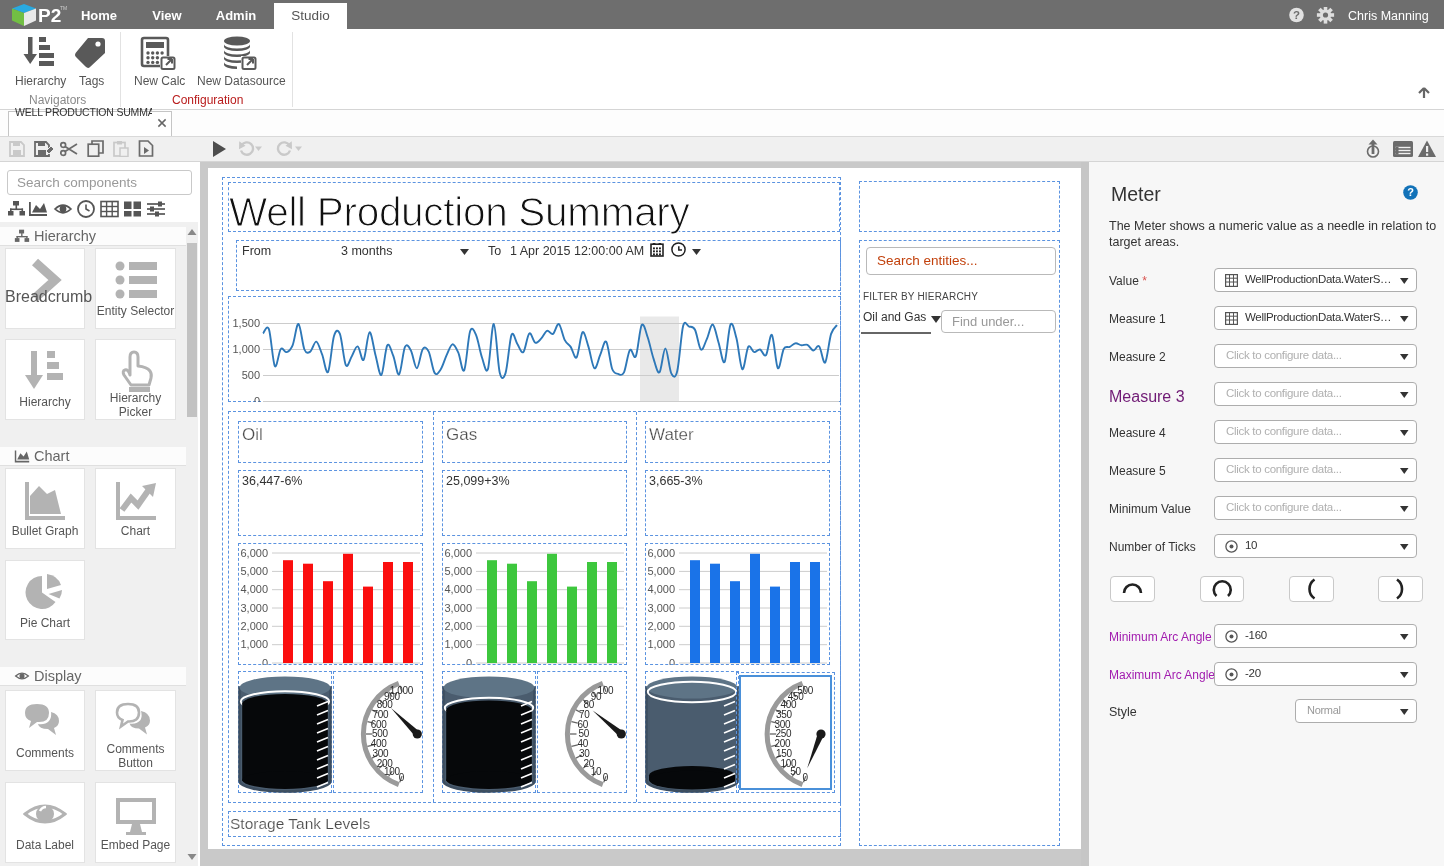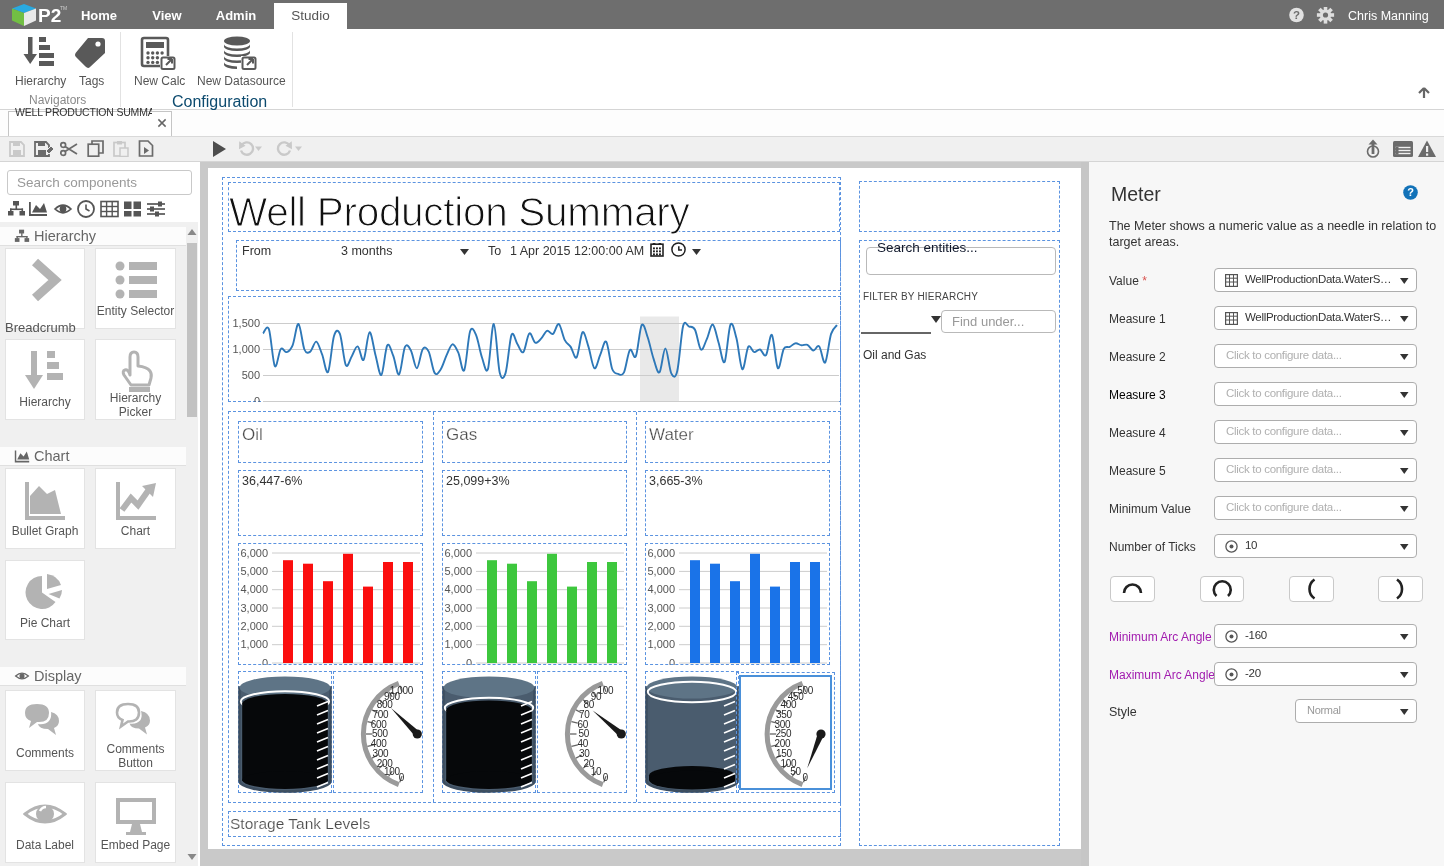--- a/index.html
+++ b/index.html
@@ -96,21 +96,21 @@
 <path d="M 2 26 A 13 4.5 0 0 0 15 30.4 L 15 33 A 13 4.5 0 0 1 2 28.5 Z"></path>
 </g>
 <rect x="19" y="20" width="17" height="15" fill="#fff"></rect>
 <g fill="none" stroke="#595959" stroke-width="2">
       <rect x="20.5" y="21.5" width="13" height="11.5" rx="1.5"></rect>
     </g>
 <path d="M 25 29 L 31 23 M 31 23 L 26.5 23 M 31 23 L 31 27.5" stroke="#595959" stroke-width="2" fill="none"></path>
 </svg>
 <div class="abs" style="left:197px;top:74px;font-size:12px;color:#555;white-space:nowrap;">New Datasource</div>
 <div class="abs" style="left:29px;top:93px;font-size:12px;color:#8a8a8a;white-space:nowrap;">Navigators</div>
-<div class="abs" style="left:172px;top:93px;font-size:16px;color:#0c4a6e;white-space:nowrap;">Configuration</div>
+<div class="abs" style="left:172px;top:93px;font-size:12px;color:#b91c1c;white-space:nowrap;">Configuration</div>
 <svg class="abs" style="left:1416px;top:84px" width="16" height="16" viewBox="0 0 16 16">
 <path d="M 8 14 L 8 4 M 8 4 L 3 9 M 8 4 L 13 9" stroke="#666" stroke-width="2.2" fill="none"></path>
 </svg>
 <div class="abs" style="left:0;top:110px;width:1444px;height:26px;background:#fdfdfd"></div>
 <div class="abs" style="left:8px;top:111px;width:164px;height:25px;background:#fff;border:1px solid #c5c5c5;border-bottom:none"></div>
 <div class="abs" style="left:15px;top:106px;font-size:10.5px;color:#333;white-space:nowrap;letter-spacing:-0.2px;width:137px;overflow:hidden">WELL PRODUCTION SUMMA</div>
 <svg class="abs" style="left:157px;top:118px" width="10" height="10" viewBox="0 0 11 11">
 <path d="M 1.5 1.5 L 9.5 9.5 M 9.5 1.5 L 1.5 9.5" stroke="#666" stroke-width="1.6"></path>
   </svg>
 <div class="abs" style="left:0;top:136px;width:1444px;height:26px;background:#f0f0f0;border-top:1px solid #d9d9d9;border-bottom:1px solid #d5d5d5"></div>
@@ -249,21 +249,21 @@
         <rect x="3" y="9.5" width="1.6" height="3"></rect>
         <rect x="14.5" y="9.5" width="1.6" height="3"></rect>
         <rect x="3" y="9.5" width="13" height="1.6"></rect>
       </g>
     </svg></div>
 <div class="abs" style="left:34px;top:228px;font-size:14.5px;color:#666">Hierarchy</div>
 <div class="abs" style="left:5px;top:248px;width:80px;height:81px;background:#fff;border:1px solid #e3e3e3"></div>
 <div class="abs" style="left:23.0px;top:258px;width:44px;height:44px"><svg width="44" height="44" viewBox="0 0 44 44">
       <path d="M 12 4 L 32 22 L 12 40" fill="none" stroke="#b3b3b3" stroke-width="9"></path>
     </svg></div>
-<div class="abs" style="left:5px;top:320px;width:80px;text-align:left;font-size:13px;color:#555">Breadcrumb</div>
+<div class="abs" style="left:5px;top:288px;width:80px;text-align:left;font-size:16px;color:#555">Breadcrumb</div>
 <div class="abs" style="left:95px;top:248px;width:81px;height:81px;background:#fff;border:1px solid #e3e3e3"></div>
 <div class="abs" style="left:113.5px;top:258px;width:44px;height:44px"><svg width="44" height="44" viewBox="0 0 44 44">
       <g fill="#b3b3b3">
 <circle cx="6" cy="8" r="4.5"></circle>
         <rect x="15" y="4" width="28" height="8"></rect>
 <circle cx="6" cy="22" r="4.5"></circle>
         <rect x="15" y="18" width="28" height="8"></rect>
 <circle cx="6" cy="36" r="4.5"></circle>
         <rect x="15" y="32" width="28" height="8"></rect>
       </g>
@@ -659,23 +659,23 @@
       <text x="64.1" y="16.8" font-size="10" letter-spacing="-0.3" fill="#2b2b2b" text-anchor="middle" font-family="Liberation Sans, sans-serif">500</text>
       <polygon points="66.2,91.3 77.0,55.8 83.0,58.2" fill="#1a1a1a"></polygon>
       <circle cx="80" cy="57" r="4.6" fill="#1a1a1a"></circle>
     </svg>
   </div>
 <div class="dash" style="left:228px;top:811px;width:613px;height:26px;"></div>
 <div class="abs" style="left:230px;top:815px;font-size:15.5px;color:#4a4a4a;white-space:nowrap;-webkit-text-stroke:0.2px #fff">Storage Tank Levels</div>
 <div class="dash" style="left:859px;top:181px;width:201px;height:51px;"></div>
 <div class="dash" style="left:859px;top:240px;width:201px;height:606px;"></div>
 <div class="abs" style="left:865.5px;top:247px;width:190px;height:28px;background:#fff;border:1px solid #b9b9b9;border-radius:4px"></div>
-<div class="abs" style="left:877px;top:240px;font-size:13.5px;color:#0f172a;white-space:nowrap;">Search entities...</div>
+<div class="abs" style="left:877px;top:253px;font-size:13.5px;color:#c2410c;white-space:nowrap;">Search entities...</div>
 <div class="abs" style="left:863px;top:291px;font-size:10px;color:#444;white-space:nowrap;letter-spacing:0.2px">FILTER BY HIERARCHY</div>
-<div class="abs" style="left:863px;top:310px;font-size:12px;color:#333;white-space:nowrap;margin-top:38px;">Oil and Gas</div>
+<div class="abs" style="left:863px;top:310px;font-size:12px;color:#333;white-space:nowrap;">Oil and Gas</div>
 <svg class="abs" style="left:931px;top:316px" width="10" height="7" viewBox="0 0 10 7">
     <polygon points="0,0 10,0 5,7" fill="#333"></polygon>
   </svg>
 <div class="abs" style="left:861px;top:331.5px;width:70px;height:2.5px;background:#666"></div>
 <div class="abs" style="left:941px;top:310px;width:115px;height:23px;background:#fff;border:1px solid #b9b9b9;border-radius:4px"></div>
 <div class="abs" style="left:952px;top:314px;font-size:13px;color:#999;white-space:nowrap;">Find under...</div>
 <div class="abs" style="left:1111px;top:183px;font-size:19.5px;color:#333;white-space:nowrap;">Meter</div>
 <svg class="abs" style="left:1403px;top:185px" width="15" height="15" viewBox="0 0 15 15">
 <circle cx="7.5" cy="7.5" r="7.3" fill="#1272b8"></circle>
 <text x="7.5" y="11.3" font-size="11" font-weight="bold" fill="#fff" text-anchor="middle" font-family="Liberation Sans,sans-serif">?</text>
@@ -715,21 +715,21 @@
 <div class="abs" style="left:1245px;top:311px;width:148px;font-size:11.5px;letter-spacing:-0.3px;color:#333;white-space:nowrap;overflow:hidden;text-overflow:ellipsis">WellProductionData.WaterStor...</div>
 <svg class="abs" style="left:1400px;top:316px" width="8.5" height="6" viewBox="0 0 8.5 6">
     <polygon points="0,0 8.5,0 4.25,6" fill="#333"></polygon>
   </svg>
 <div class="abs" style="left:1109px;top:350px;font-size:12px;color:#333;white-space:nowrap;">Measure 2</div>
 <div class="abs" style="left:1214px;top:344px;width:203px;height:24px;background:#fff;border:1px solid #adadad;border-radius:4px"></div>
 <div class="abs" style="left:1226px;top:349px;width:167px;font-size:11.5px;letter-spacing:-0.3px;color:#b0b0b0;white-space:nowrap;overflow:hidden;text-overflow:ellipsis">Click to configure data...</div>
 <svg class="abs" style="left:1400px;top:354px" width="8.5" height="6" viewBox="0 0 8.5 6">
     <polygon points="0,0 8.5,0 4.25,6" fill="#333"></polygon>
   </svg>
-<div class="abs" style="left:1109px;top:388px;font-size:12px;color:#000000;white-space:nowrap;">Measure 3</div>
+<div class="abs" style="left:1109px;top:388px;font-size:16px;color:#701a75;white-space:nowrap;">Measure 3</div>
 <div class="abs" style="left:1214px;top:382px;width:203px;height:24px;background:#fff;border:1px solid #adadad;border-radius:4px"></div>
 <div class="abs" style="left:1226px;top:387px;width:167px;font-size:11.5px;letter-spacing:-0.3px;color:#b0b0b0;white-space:nowrap;overflow:hidden;text-overflow:ellipsis">Click to configure data...</div>
 <svg class="abs" style="left:1400px;top:392px" width="8.5" height="6" viewBox="0 0 8.5 6">
     <polygon points="0,0 8.5,0 4.25,6" fill="#333"></polygon>
   </svg>
 <div class="abs" style="left:1109px;top:426px;font-size:12px;color:#333;white-space:nowrap;">Measure 4</div>
 <div class="abs" style="left:1214px;top:420px;width:203px;height:24px;background:#fff;border:1px solid #adadad;border-radius:4px"></div>
 <div class="abs" style="left:1226px;top:425px;width:167px;font-size:11.5px;letter-spacing:-0.3px;color:#b0b0b0;white-space:nowrap;overflow:hidden;text-overflow:ellipsis">Click to configure data...</div>
 <svg class="abs" style="left:1400px;top:430px" width="8.5" height="6" viewBox="0 0 8.5 6">
     <polygon points="0,0 8.5,0 4.25,6" fill="#333"></polygon>

